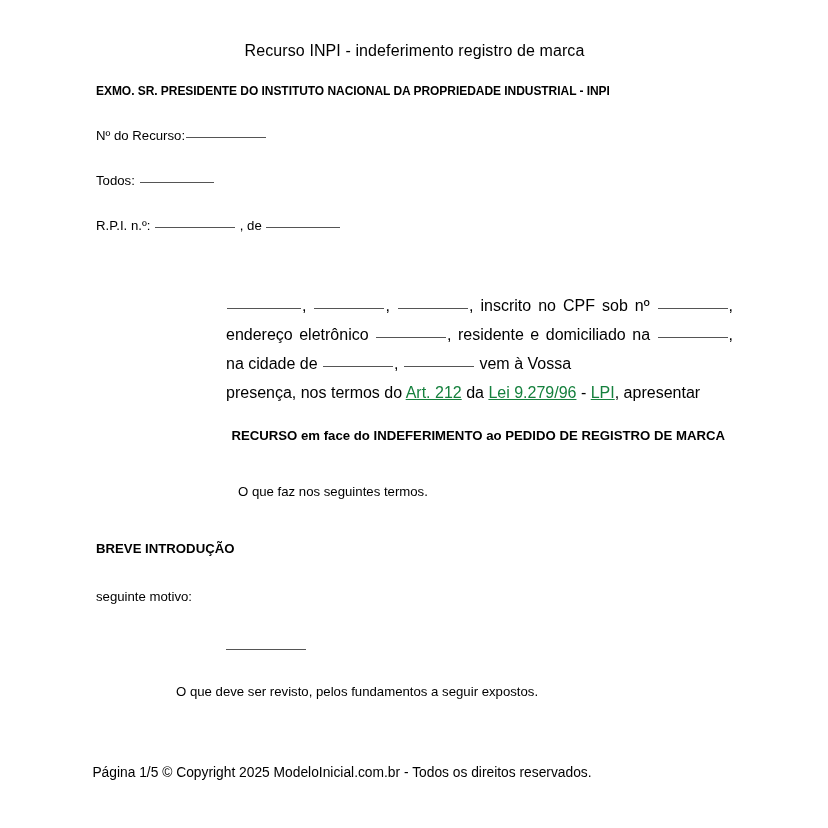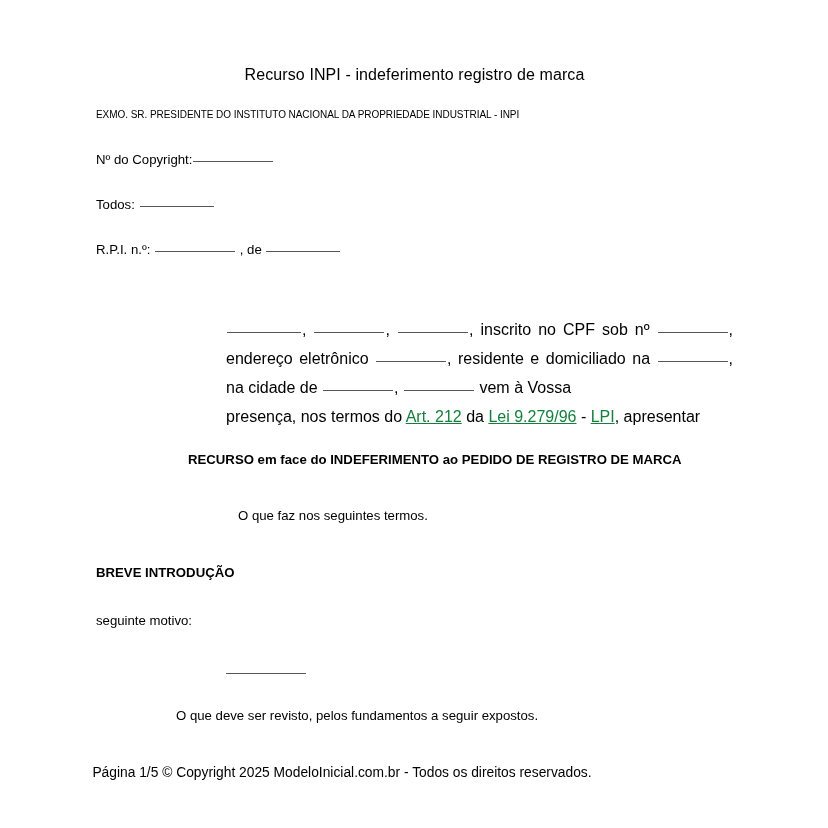--- a/index.html
+++ b/index.html
@@ -32,31 +32,32 @@
     top: 0;
     width: 637px;
   }
 
   .doc-title {
     text-align: center;
     font-size: 16px;
     font-weight: normal;
     line-height: 20px;
     margin: 0;
-    padding-top: 65px;
+    padding-top: 41px;
     letter-spacing: 0.1px;
   }
 
   .addressee {
-    font-size: 10px;
+    font-size: 12px;
     line-height: 18px;
     margin: 0;
     padding-top: 21px;
     white-space: nowrap;
     letter-spacing: -0.05px;
+    font-weight: bold;
   }
 
   .field-line {
     font-size: 13.2px;
     line-height: 18px;
     margin: 0;
     padding-top: 26px;
   }
 
   .blank {
@@ -88,21 +89,21 @@
   a.lnk, .lnk {
     color: #15803d;
     text-decoration: underline;
   }
 
   .recurso-heading {
     margin: 0;
     padding-top: 18px;
     padding-left: 92px;
     padding-right: 8px;
-    text-align: left;
+    text-align: right;
     font-size: 13.2px;
     font-weight: bold;
     line-height: 21px;
   }
 
   .centered-note {
     margin: 16px;
     padding-top: 21px;
     padding-left: 126px;
     font-size: 13.2px;
@@ -179,21 +180,21 @@
 </head>
 <body>
 
 <div class="page">
   <div class="content">
 
     <h1 class="doc-title">Recurso INPI - indeferimento registro de marca</h1>
 
     <p class="addressee">EXMO. SR. PRESIDENTE DO INSTITUTO NACIONAL DA PROPRIEDADE INDUSTRIAL - INPI</p>
 
-    <p class="field-line"><span>Nº do Copyright:</span><span class="blank w80"></span></p>
+    <p class="field-line"><span>Nº do Recurso:</span><span class="blank w80"></span></p>
 
     <p class="field-line"><span>Todos:</span> <span class="blank w74"></span></p>
 
     <p class="field-line"><span>R.P.I. n.º:</span> <span class="blank w80"></span> <span>, de</span> <span class="blank w74"></span></p>
 
     <p class="qualify"><span class="blank w74"></span><span>,</span> <span class="blank w70"></span><span>,</span> <span class="blank w70"></span><span>,</span> <span>inscrito no CPF sob nº</span> <span class="blank w70"></span><span>, endereço eletrônico</span> <span class="blank w70"></span><span>, residente e domiciliado na</span> <span class="blank w70"></span><span>, na cidade de</span> <span class="blank w70"></span><span>,</span> <span class="blank w70"></span> <span>vem à Vossa</span><span class="lastline"><span>presença, nos termos do</span> <a class="lnk" href="#">Art. 212</a> <span>da</span> <a class="lnk" href="#">Lei 9.279/96</a> <span>-</span> <a class="lnk" href="#">LPI</a><span>, apresentar</span></span></p>
 
     <p class="recurso-heading">RECURSO em face do INDEFERIMENTO ao PEDIDO DE REGISTRO DE MARCA</p>
 
     <p class="centered-note">O que faz nos seguintes termos.</p>

